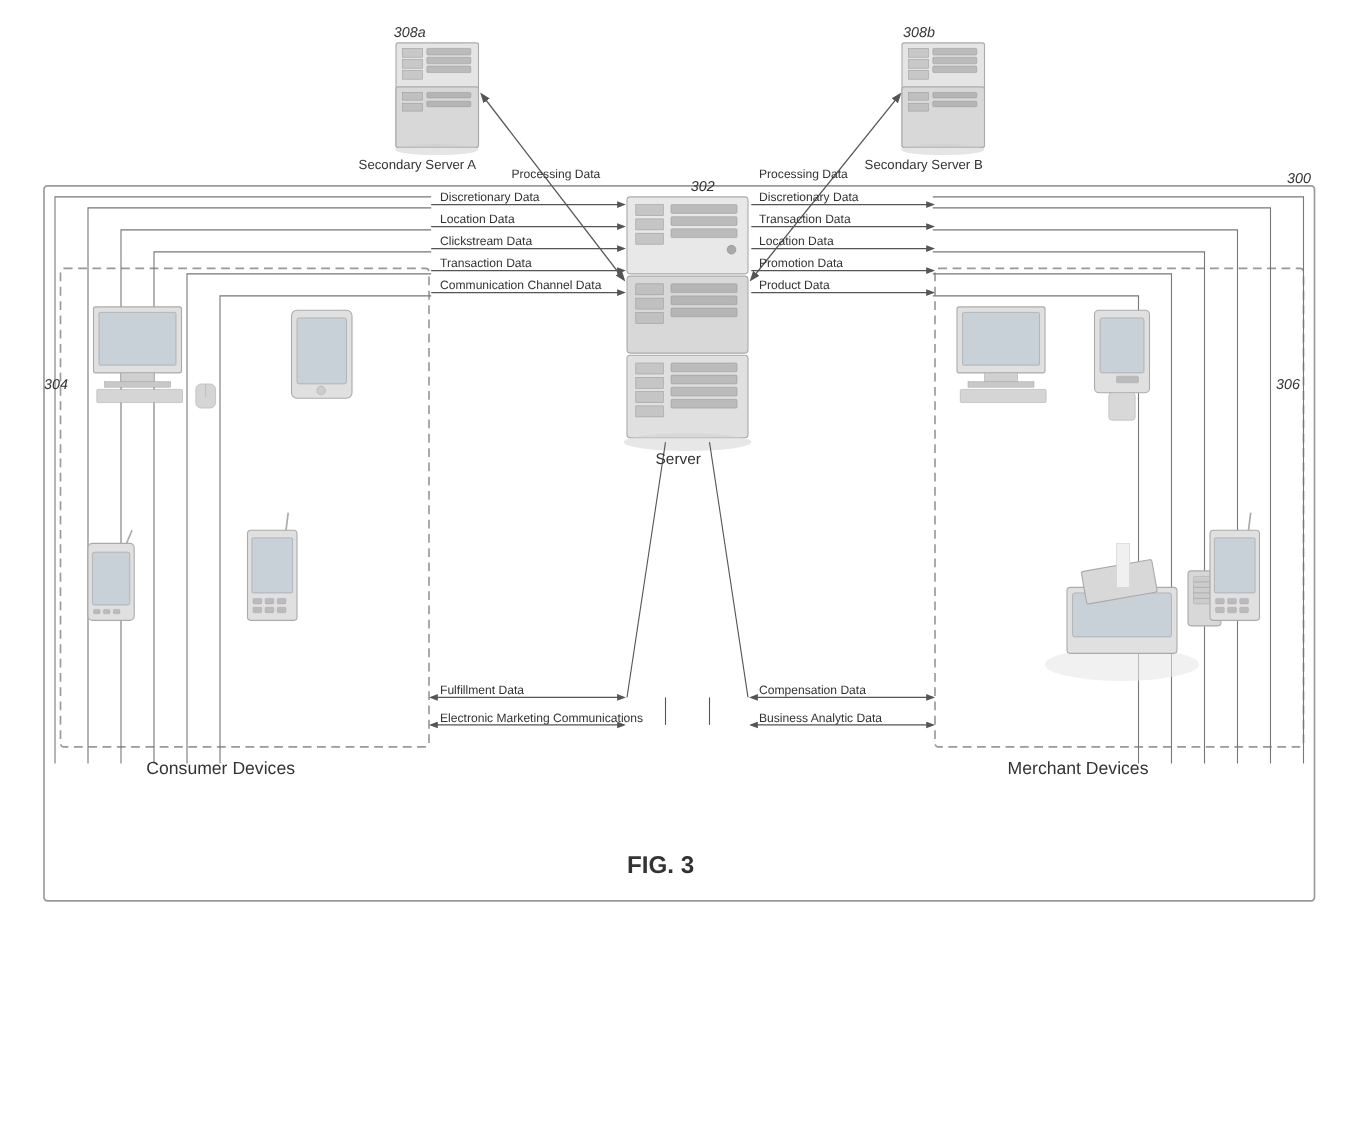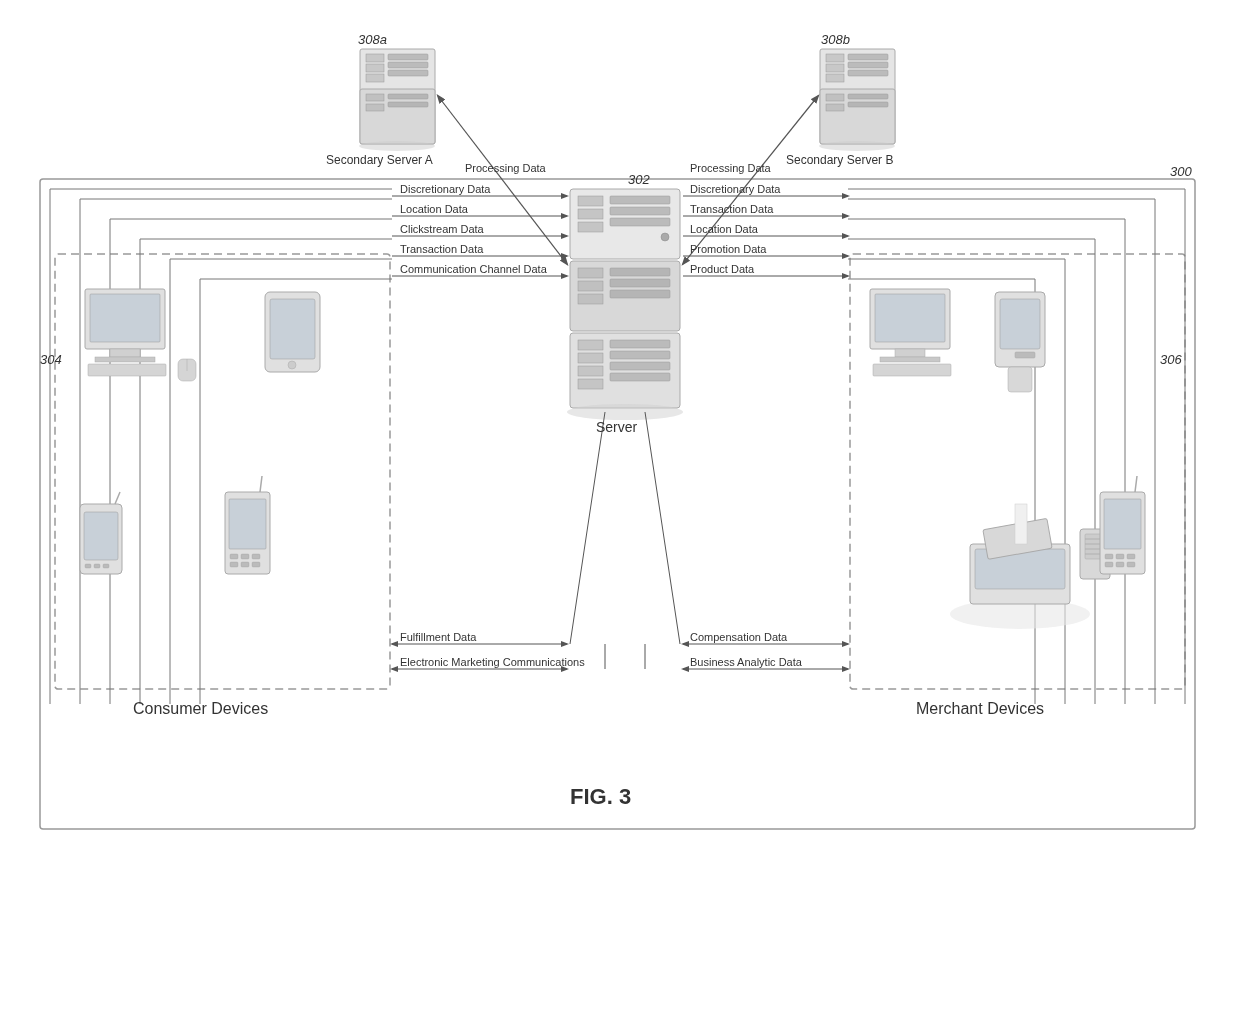--- a/index.html
+++ b/index.html
@@ -7,21 +7,21 @@
       width: 1240px;
       height: 1020px;
       background: #ffffff;
       font-family: Arial, sans-serif;
       position: relative;
       overflow: hidden;
     }
 
     .diagram-container {
       position: absolute;
-      top: 24px;
+      top: 14px;
       left: 30px;
       width: 1180px;
       height: 950px;
     }
 
     
     .diagram-svg {
       position: absolute;
       top: 0;
       left: 0;

